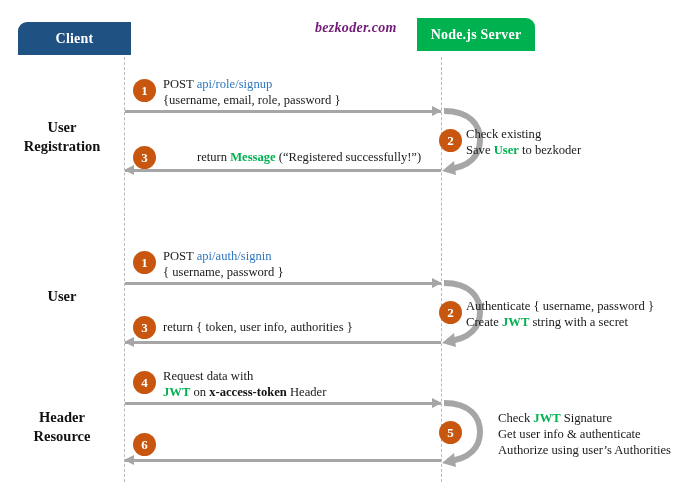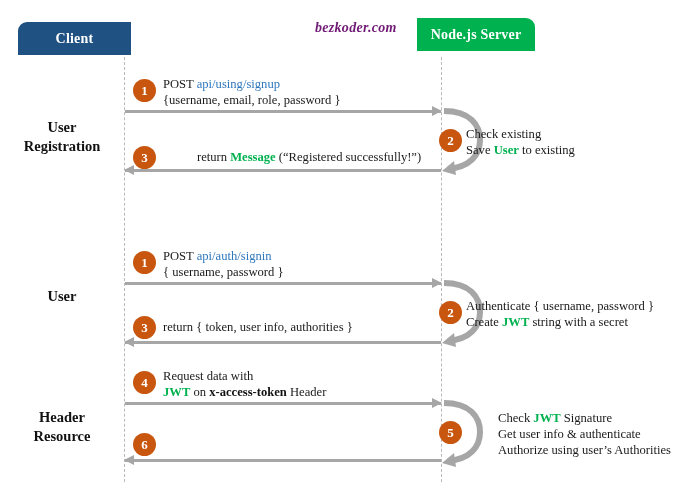--- a/index.html
+++ b/index.html
@@ -133,38 +133,38 @@
   <div class="section-label" id="section-label-login">
     <div>User</div>
   </div>
   <div class="section-label" id="section-label-access">
     <div>Header</div>
     <div>Resource</div>
   </div>
 
   <div class="badge" style="left:133px;top:79px;">1</div>
   <div class="msg" style="left:163px;top:76px;">
-    <div><span>POST </span><span class="url">api/using/signup</span></div>
+    <div><span>POST </span><span class="url">api/role/signup</span></div>
     <div>{username, email, role, password }</div>
   </div>
   <div class="arrow right" style="left:125px;top:106px;width:316px;">
     <span class="shaft"></span>
     <span class="head"></span>
   </div>
 
   <div class="selfloop" style="left:440px;top:103px;">
     <svg width="52" height="74" viewBox="0 0 52 74" fill="none">
       <path d="M4 8 C30 8, 40 22, 40 37 C40 52, 30 64, 8 66" stroke="#a6a6a6" stroke-width="6" fill="none" stroke-linecap="butt"></path>
       <path d="M14 58 L2 68 L16 72 Z" fill="#a6a6a6"></path>
     </svg>
   </div>
   <div class="badge" style="left:439px;top:129px;">2</div>
   <div class="msg" style="left:466px;top:126px;">
     <div>Check existing</div>
-    <div><span>Save </span><span class="grn">User</span><span> to existing</span></div>
+    <div><span>Save </span><span class="grn">User</span><span> to bezkoder</span></div>
   </div>
 
   <div class="badge" style="left:133px;top:146px;">3</div>
   <div class="msg" style="left:163px;top:149px;margin-left:34px;">
     <span>return </span><span class="grn">Message</span><span> (“Registered successfully!”)</span>
   </div>
   <div class="arrow left" style="left:125px;top:165px;width:316px;">
     <span class="shaft"></span>
     <span class="head"></span>
   </div>

